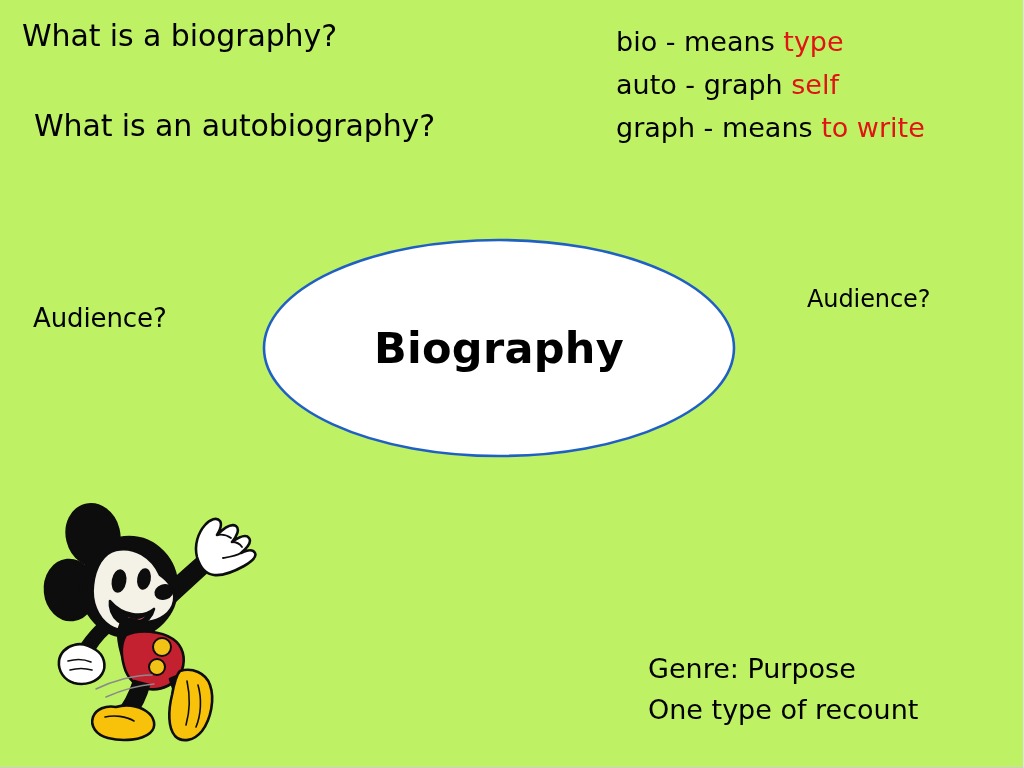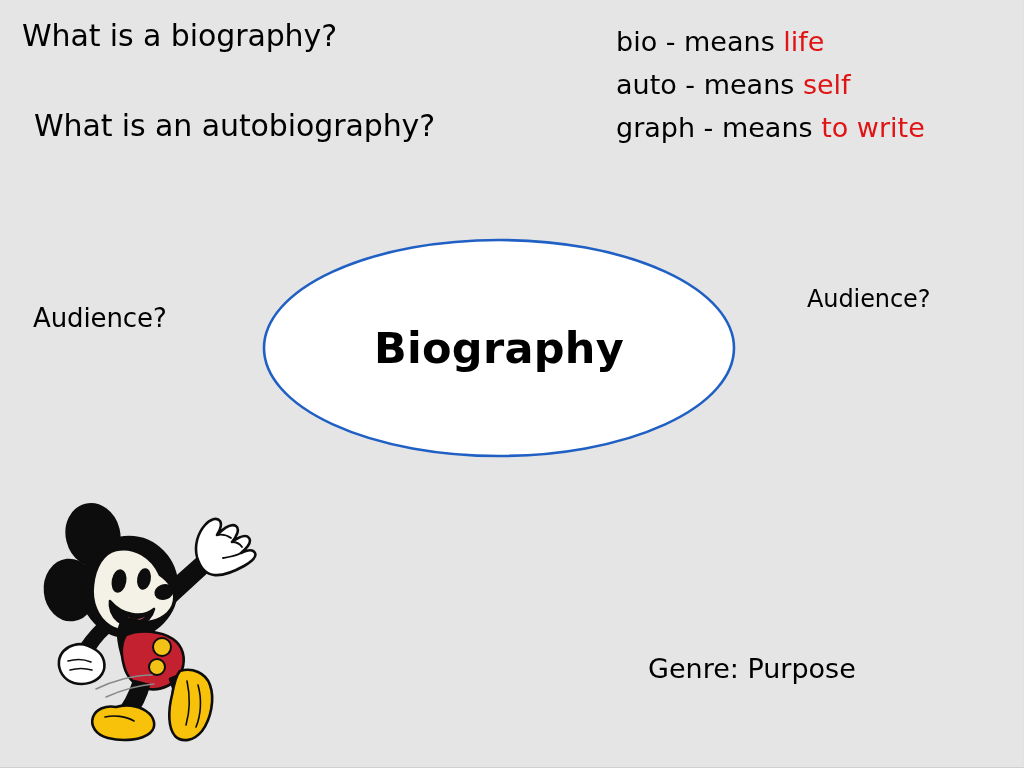--- a/index.html
+++ b/index.html
@@ -5,21 +5,21 @@
 <style>
   html, body {
     margin: 0;
     padding: 0;
     background: #ffffff;
   }
   #slide {
     position: relative;
     width: 1024px;
     height: 768px;
-    background: #e5e5e5;
+    background: #bef264;
     overflow: hidden;
     font-family: "DejaVu Sans", "Liberation Sans", sans-serif;
     color: #000000;
     border-right: 1px solid #e2e2e2;
     border-bottom: 1px solid #cfcfcf;
     box-sizing: border-box;
   }
 
   
   .txt {
@@ -114,43 +114,44 @@
 <body>
 
 <div id="slide">
 
   <div class="txt" id="q-biography">What is a biography?</div>
 
   <div class="txt" id="q-autobiography">What is an autobiography?</div>
 
   <div id="roots">
     <div class="root-line">
-      <span>bio - means </span><span class="hl-red" style="color: rgb(224, 20, 20);">life</span>
+      <span>bio - means </span><span class="hl-red" style="color: rgb(224, 20, 20);">type</span>
     </div>
     <div class="root-line">
-      <span>auto - means </span><span class="hl-red" style="color: rgb(224, 20, 20);">self</span>
+      <span>auto - graph </span><span class="hl-red" style="color: rgb(224, 20, 20);">self</span>
     </div>
     <div class="root-line">
       <span>graph - means </span><span class="hl-red" style="color: rgb(224, 20, 20);">to write</span>
     </div>
   </div>
 
   <div class="txt" id="purpose">Audience?</div>
 
   <div class="txt" id="audience">Audience?</div>
 
   <div id="ellipse-group">
     <svg id="ellipse-shape" viewBox="0 0 478 222" preserveAspectRatio="none">
       <ellipse cx="239" cy="111" rx="235" ry="108" fill="#ffffff" stroke="#2060c4" stroke-width="2.6"></ellipse>
     </svg>
     <div id="ellipse-label">Biography</div>
   </div>
 
   <div id="genre-block">
     <div>Genre: Purpose</div>
+    <div>One type of recount</div>
   </div>
 
   <svg id="mickey" viewBox="0 0 250 250">
 
     <g stroke="#0d0d0d" stroke-width="2.6" stroke-linejoin="round" stroke-linecap="round">
 
       <ellipse cx="63" cy="40" rx="26" ry="31" fill="#0d0d0d" transform="rotate(-14 63 40)"></ellipse>
       <ellipse cx="40" cy="95" rx="25" ry="30" fill="#0d0d0d" transform="rotate(-6 40 95)"></ellipse>
 
       <path d="M132 95 L168 63 L180 74 L143 108 Z" fill="#0d0d0d"></path>

